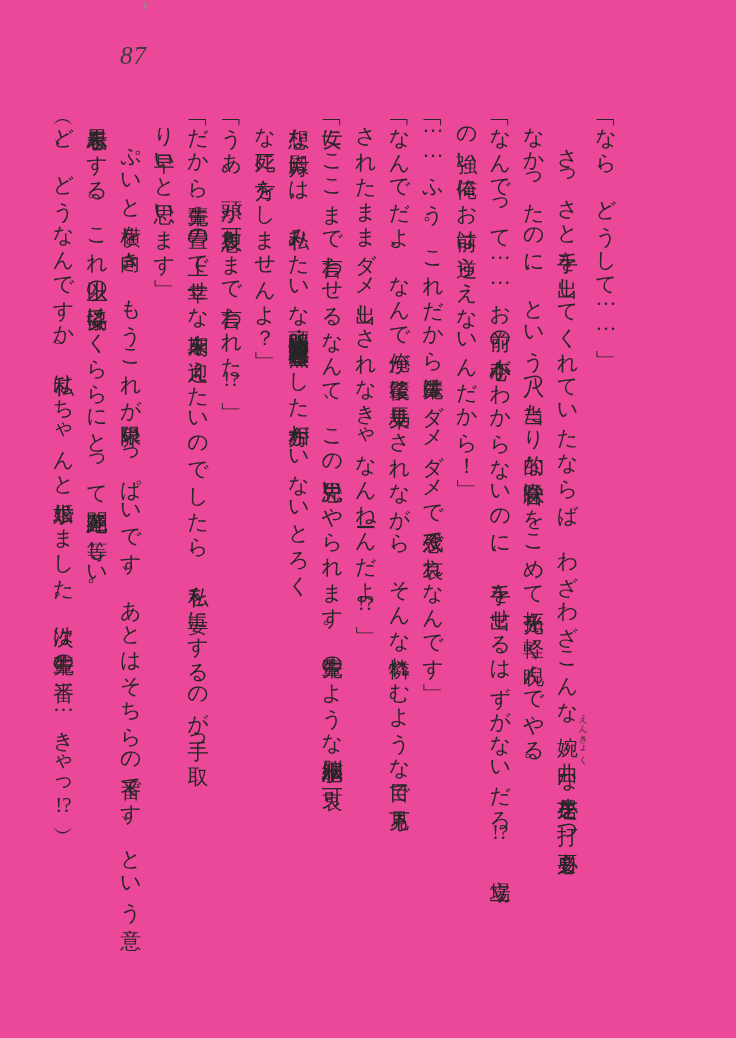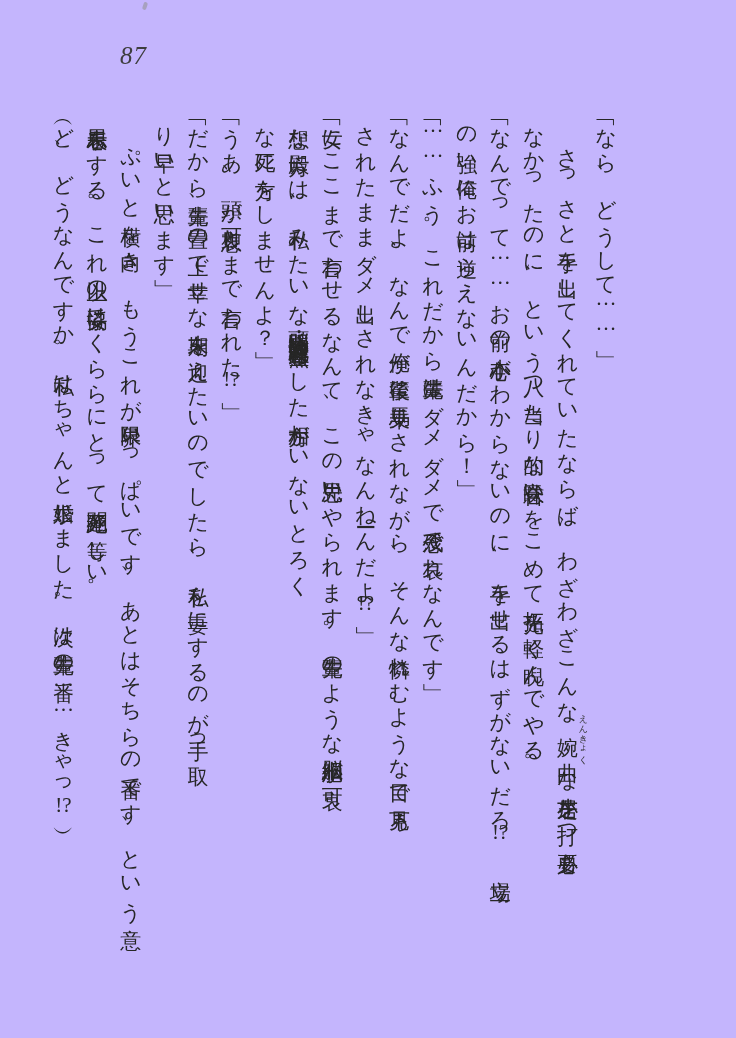--- a/index.html
+++ b/index.html
@@ -2,21 +2,21 @@
 <html><head>
 <meta charset="utf-8">
 <style>
   html, body { margin: 0; padding: 0; }
   body { width: 736px; height: 1038px; background: #e8e8e6; }
 
   .page {
     position: relative;
     width: 736px;
     height: 1038px;
-    background: #c4b5fd;
+    background: #ec4899;
     overflow: hidden;
     font-family: "Liberation Serif", serif;
   }
 
   .scan-mark {
     position: absolute;
     left: 143px;
     top: 2px;
     width: 4px;
     height: 8px;

